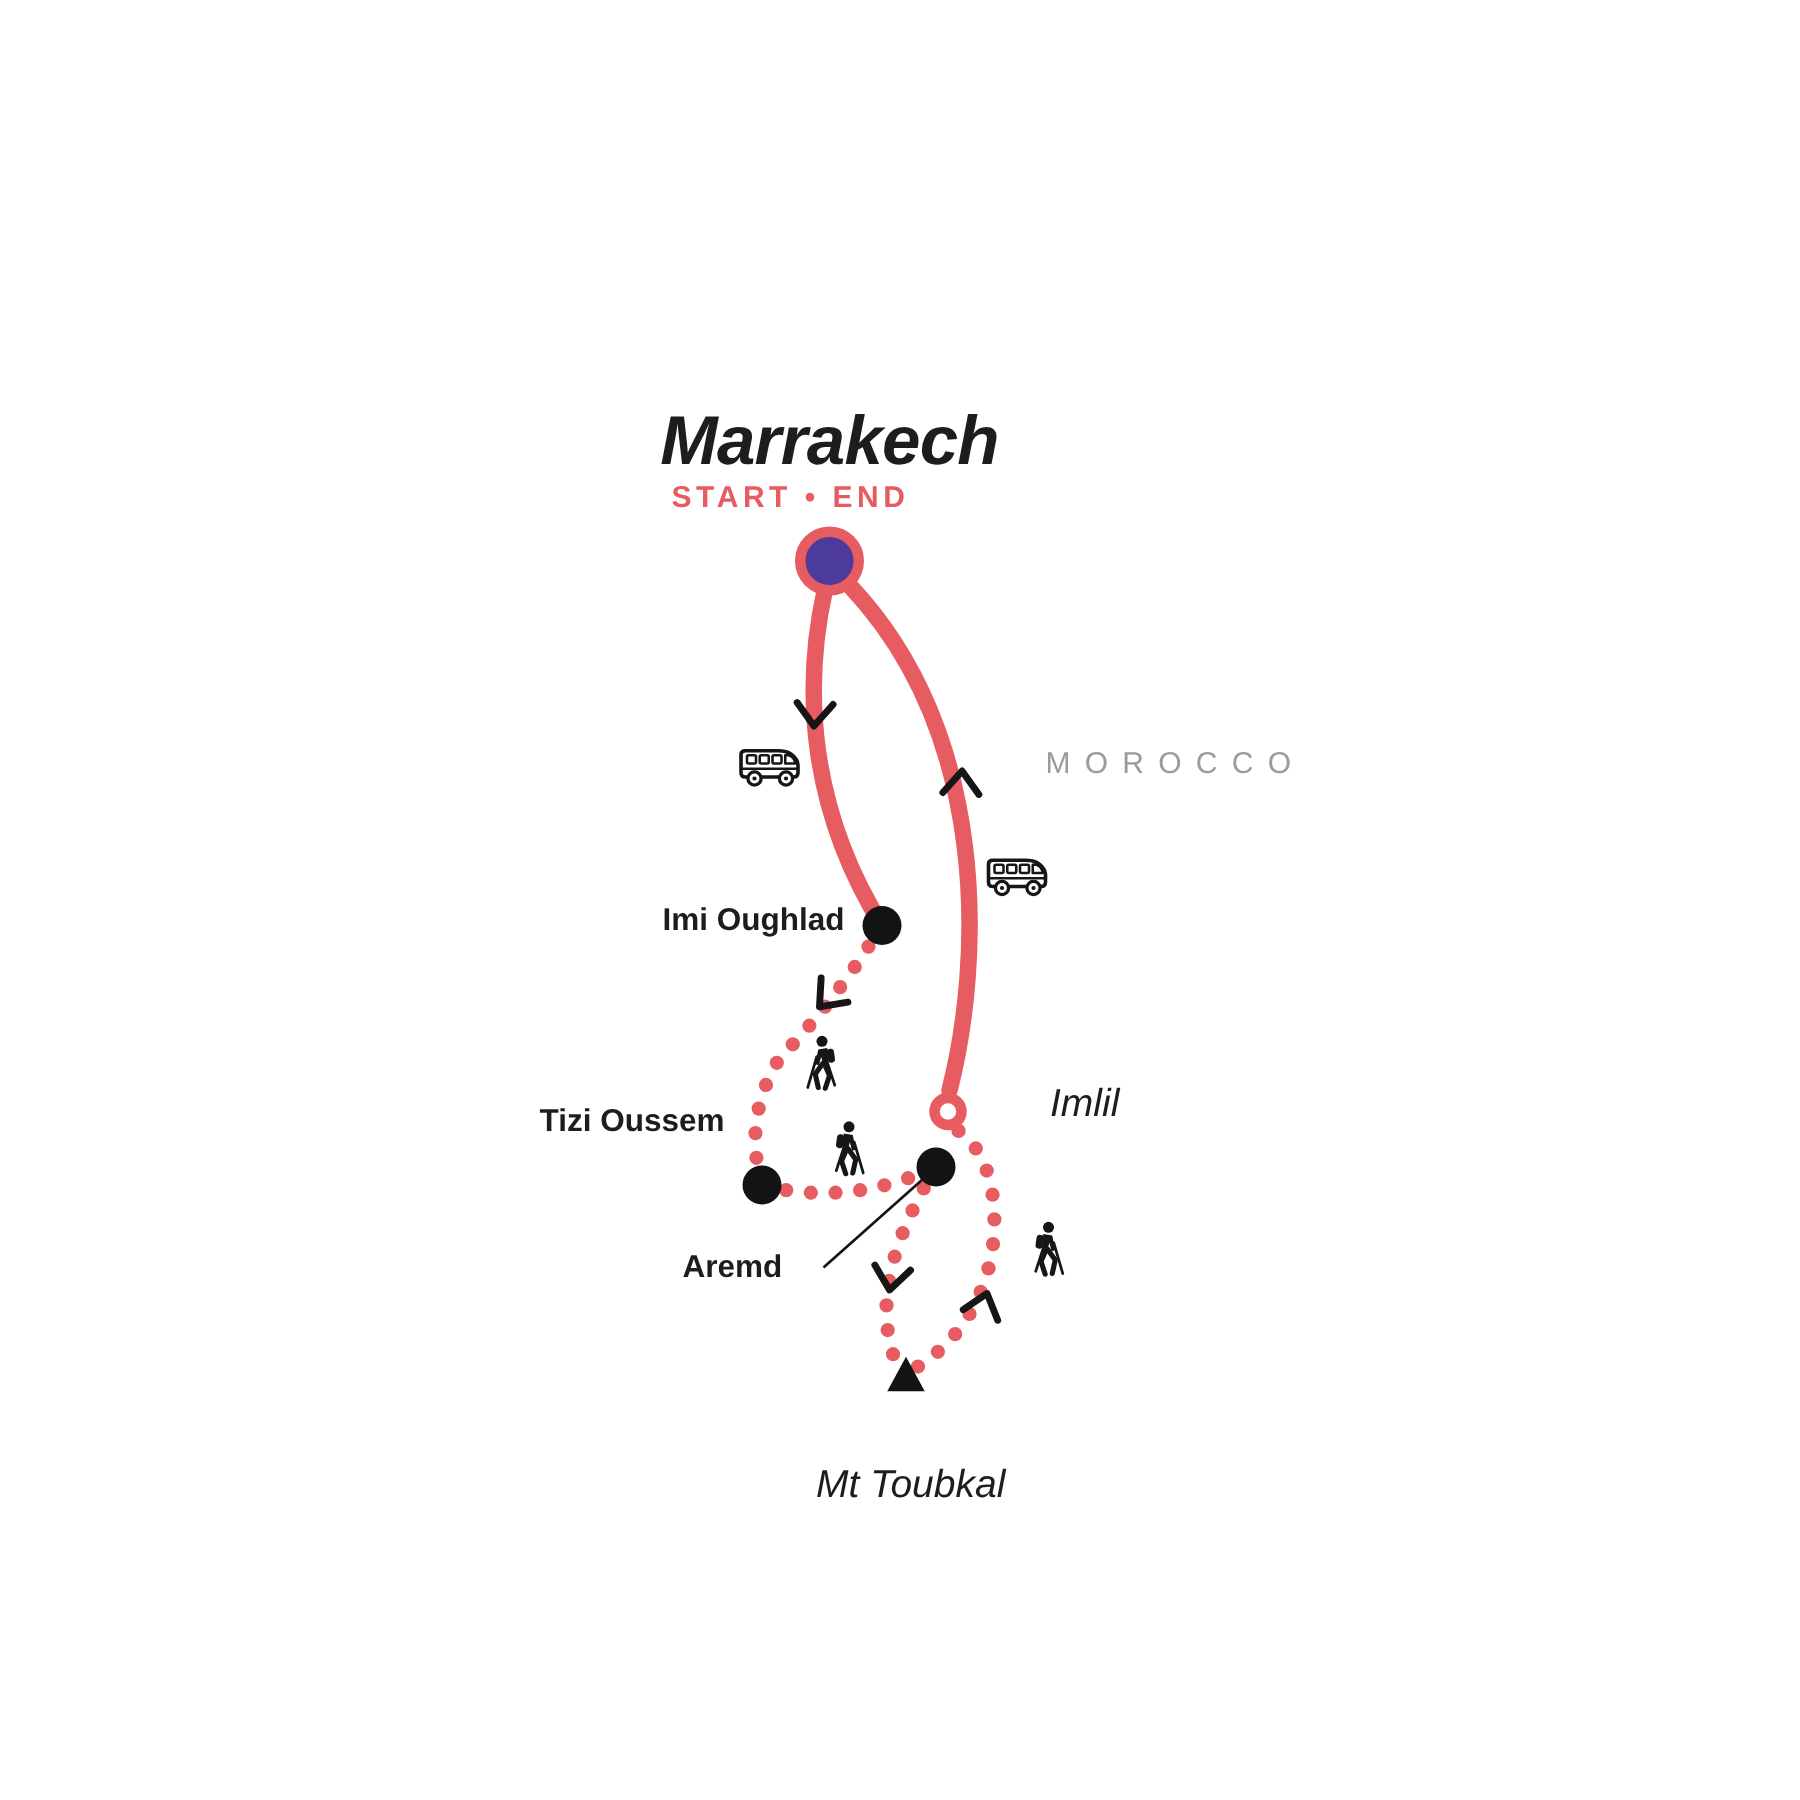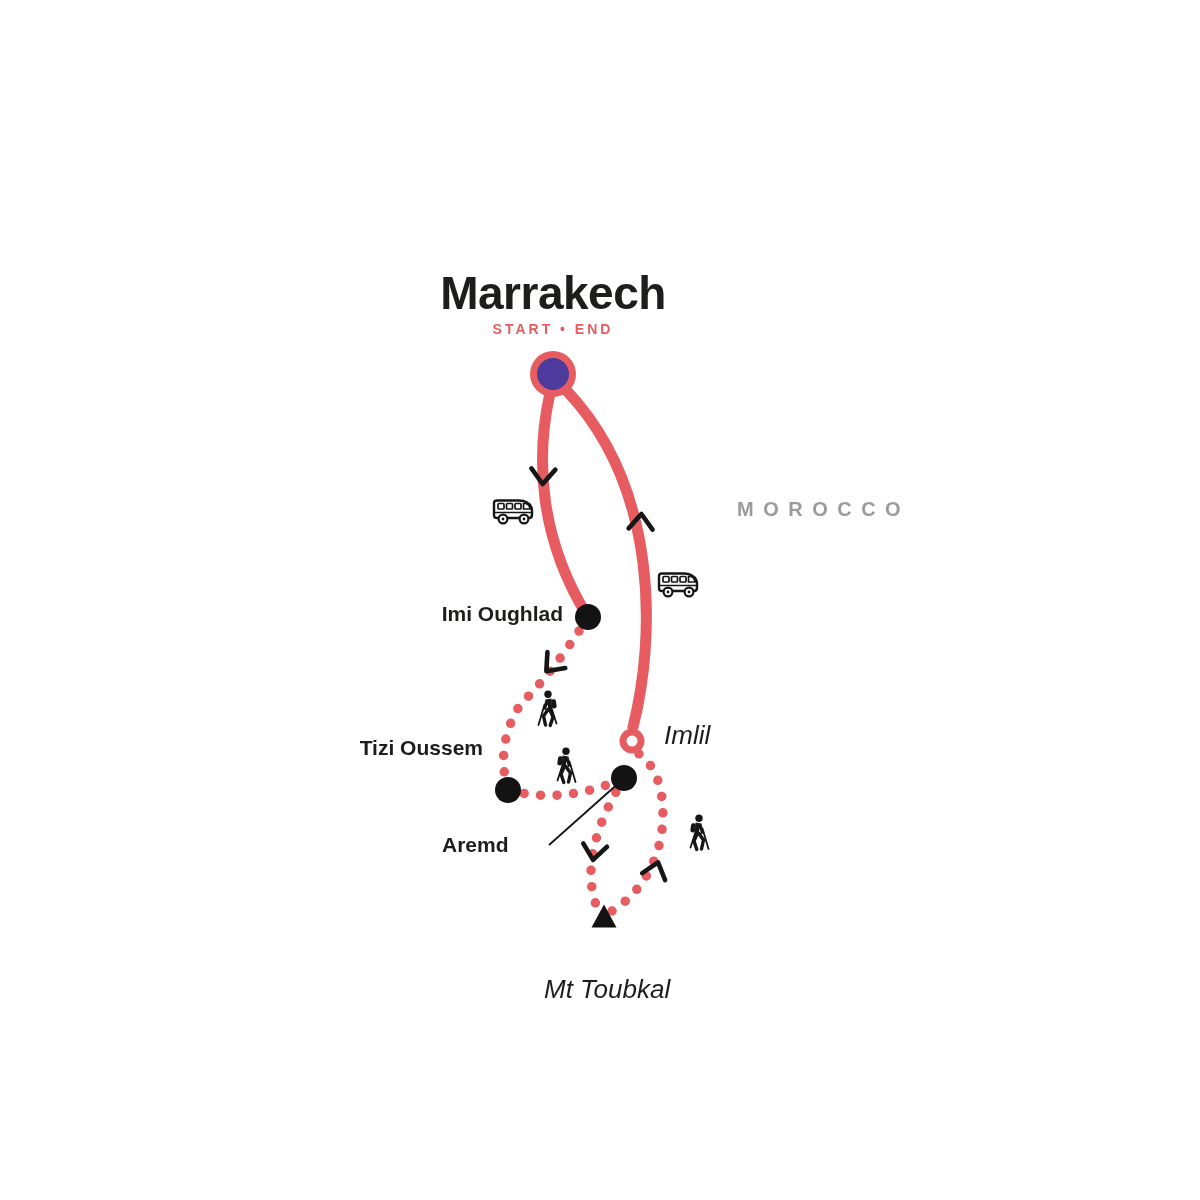--- a/index.html
+++ b/index.html
@@ -17,29 +17,29 @@
   .route.solid{stroke-width:11;}
   .route.dotted{stroke-width:9.5;stroke-dasharray:0 16.5;}
   .pointer{stroke:#131313;stroke-width:1.8;}
   .marker-dot{fill:#131313;}
   .marker-start{fill:var(--c-marker);stroke:var(--c-route);stroke-width:7;}
   .marker-open{fill:#ffffff;stroke:var(--c-route);stroke-width:7;}
   .marker-peak{fill:#131313;}
 
   
   .lbl{position:absolute;white-space:nowrap;line-height:1.05;color:var(--c-ink,#1d1d1b);}
-  .lbl.title{left:553px;top:269px;transform:translateX(-50%);font-size:46px;font-weight:700;letter-spacing:-0.5px;}
-  .lbl.startend{left:553px;top:322px;transform:translateX(-50%);font-size:14px;font-weight:700;letter-spacing:3px;color:var(--c-route);}
-  .lbl.country{left:697px;top:499px;font-size:20px;font-weight:700;letter-spacing:9.5px;color:var(--c-country);margin-left:40px;}
+  .lbl.title{left:553px;top:269px;transform:translateX(-50%);font-size:46px;font-weight:700;letter-spacing:-0.5px;font-style:italic;}
+  .lbl.startend{left:527px;top:322px;transform:translateX(-50%);font-size:20px;font-weight:700;letter-spacing:3px;color:var(--c-route);}
+  .lbl.country{left:697px;top:499px;font-size:20px;font-weight:400;letter-spacing:9.5px;color:var(--c-country);}
   .lbl.place{font-size:21px;font-weight:700;}
   .lbl.place.imi{right:637px;top:603px;}
   .lbl.place.tizi{right:717px;top:737px;}
-  .lbl.place.aremd{left:442px;top:834px;}
+  .lbl.place.aremd{left:455px;top:834px;}
   .lbl.minor{font-size:26px;font-weight:500;font-style:italic;}
-  .lbl.minor.imlil{left:664px;top:722px;}
+  .lbl.minor.imlil{left:700px;top:722px;}
   .lbl.minor.toubkal{left:544px;top:931px;margin-top:45px;}
 </style>
 </head>
 <body>
 
 <div class="stage">
 
   <svg class="map" width="1200" height="1200" viewBox="0 0 1200 1200">
     <defs>
 

